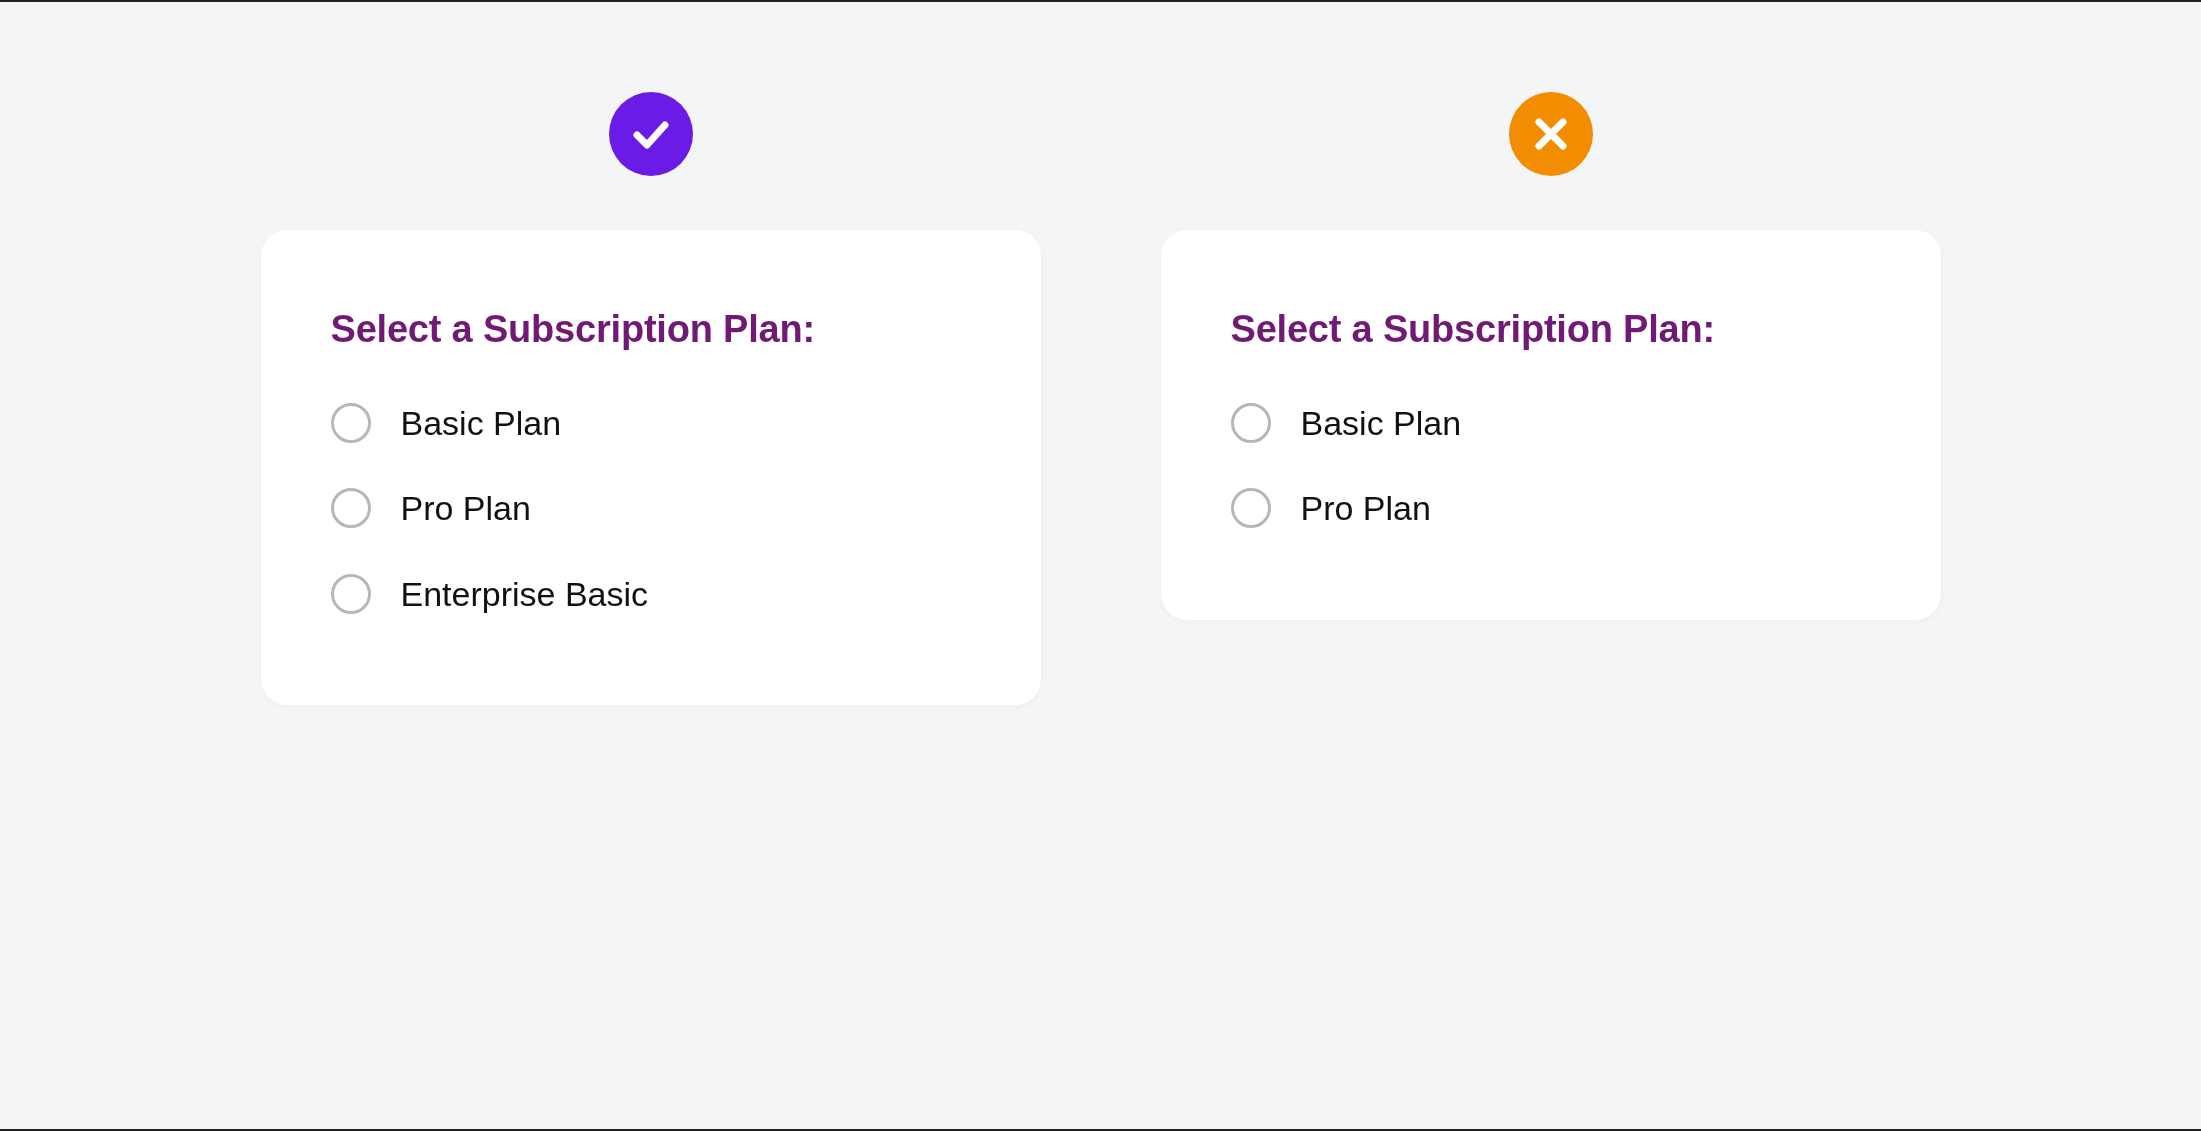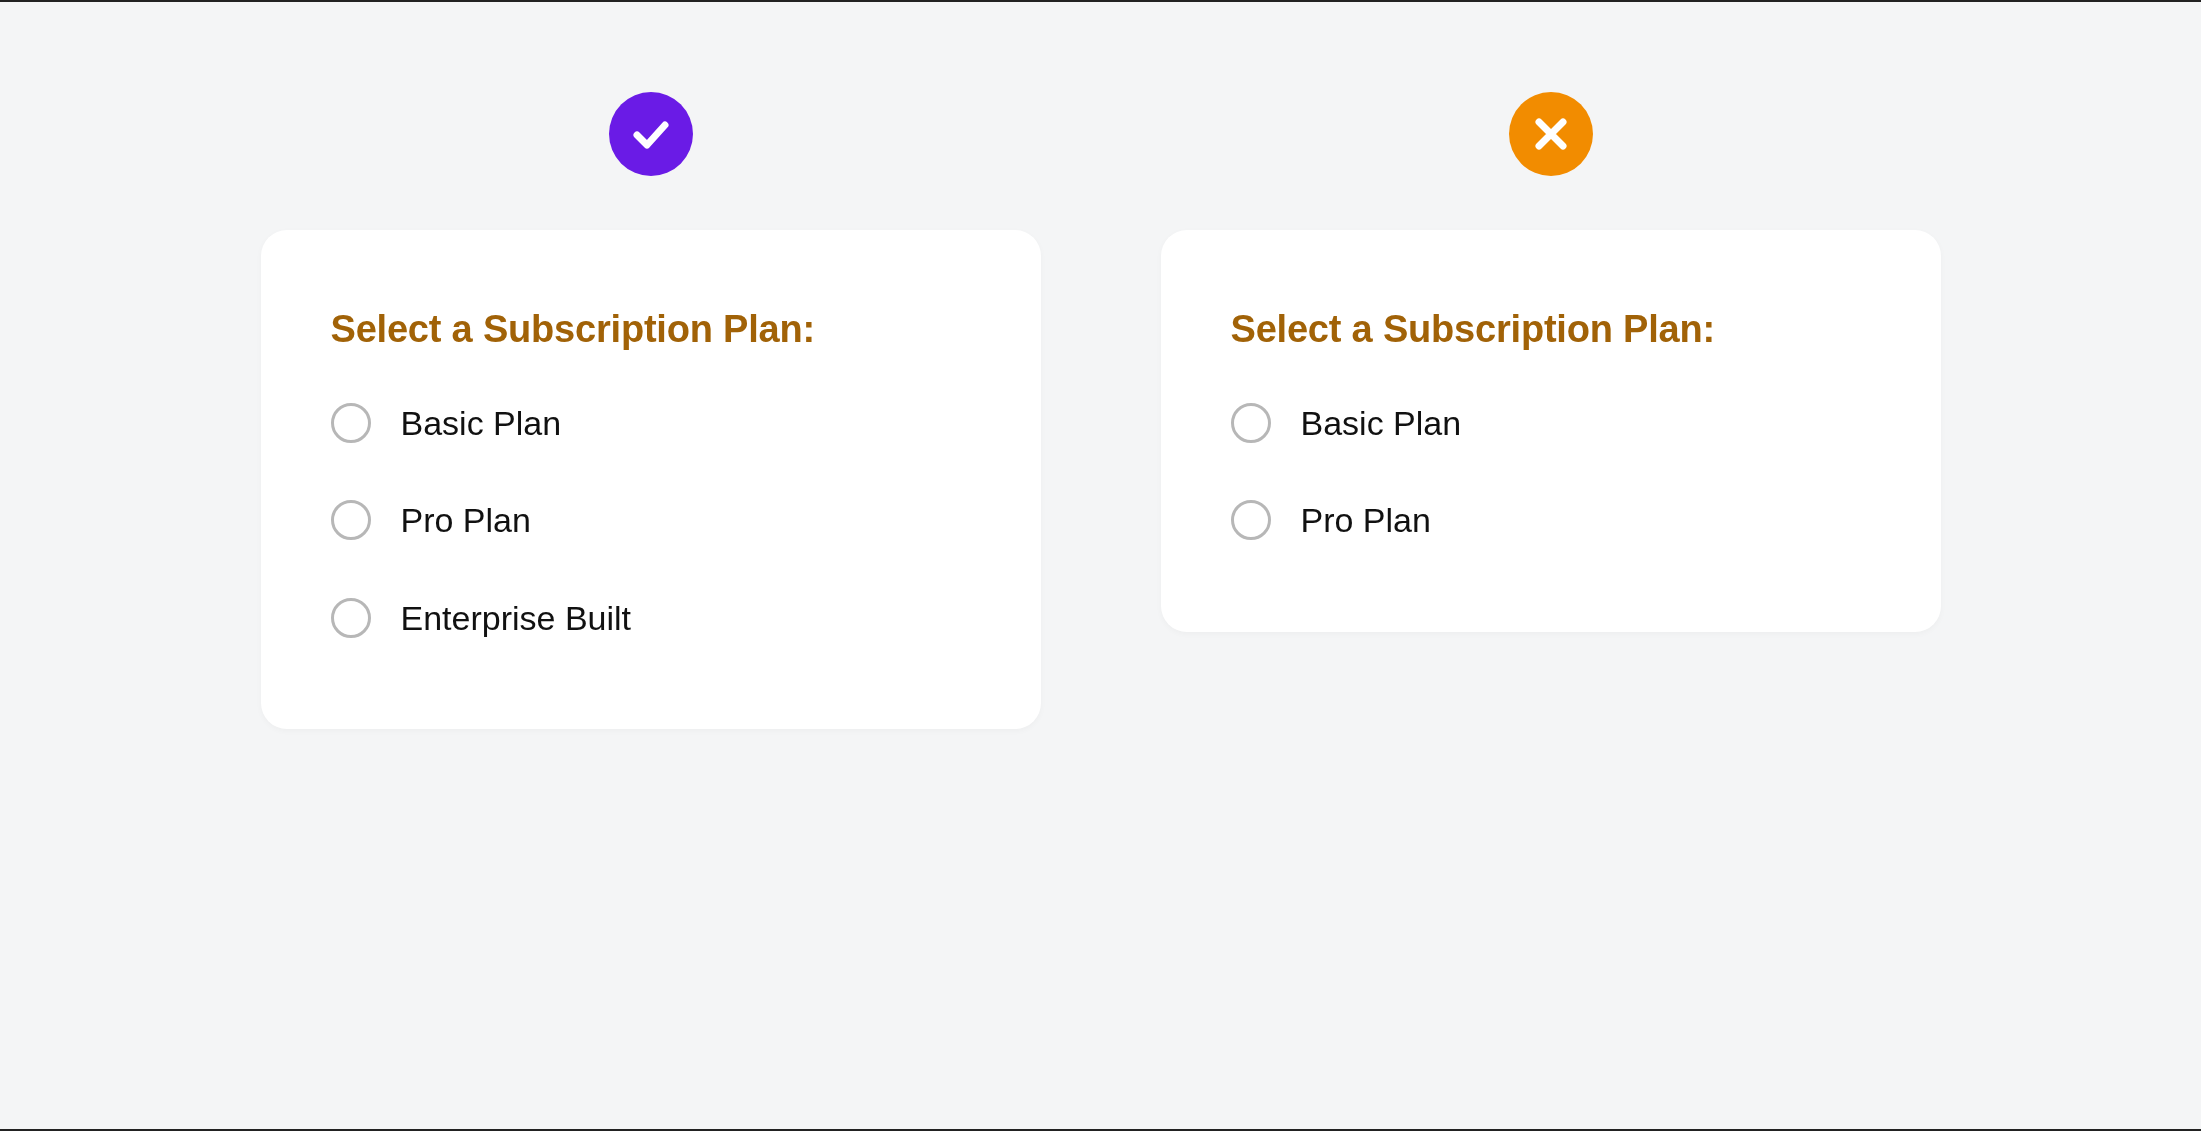--- a/index.html
+++ b/index.html
@@ -42,23 +42,23 @@
     background: #ffffff;
     border-radius: 26px;
     padding: 78px 70px 86px;
     box-shadow: 0 2px 6px rgba(0,0,0,0.03);
   }
   .card-title {
     font-size: 38px;
     font-weight: 700;
     letter-spacing: -0.2px;
     margin-bottom: 48px;
-    color: #a16207;
+    color: #701a75;
   }
-  .options { display: flex; flex-direction: column; gap: 48px; }
+  .options { display: flex; flex-direction: column; gap: 36px; }
   .option {
     display: flex;
     align-items: flex-start;
     gap: 30px;
     cursor: pointer;
   }
   .radio {
     flex: 0 0 auto;
     width: 40px;
     height: 40px;
@@ -94,21 +94,21 @@
         <div class="option">
           <span class="radio"></span>
           <span class="option-label">Basic Plan</span>
         </div>
         <div class="option">
           <span class="radio"></span>
           <span class="option-label">Pro Plan</span>
         </div>
         <div class="option">
           <span class="radio"></span>
-          <span class="option-label">Enterprise Built</span>
+          <span class="option-label">Enterprise Basic</span>
         </div>
       </div>
     </div>
   </div>
 
   <div class="example">
     <div class="badge badge-bad">
       <span>
         <svg width="44" height="44" viewBox="0 0 44 44" fill="none">
           <path d="M10 10 L34 34 M34 10 L10 34" stroke="#ffffff" stroke-width="7" stroke-linecap="round"></path>

